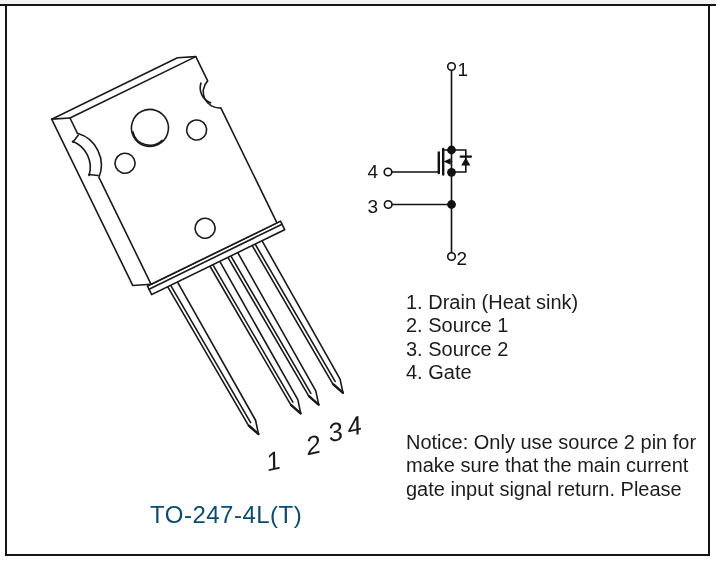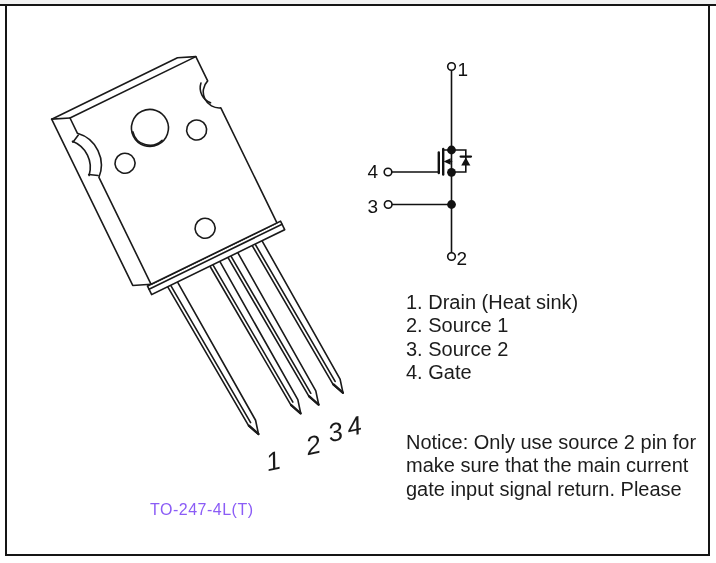--- a/index.html
+++ b/index.html
@@ -12,21 +12,21 @@
   .frame{
     position:absolute;left:5px;top:4px;width:701px;height:548px;
     border:2px solid #151515;background:#ffffff;
   }
   .drawing{position:absolute;left:0;top:0;width:716px;height:563px;}
   .pin-num{
     position:absolute;font-size:26px;font-style:italic;font-weight:400;
     color:#1a1a1a;transform:rotate(-12deg);line-height:1;
   }
   .caption{
-    position:absolute;left:150px;top:501px;font-size:16px;color:#8b5cf6;
+    position:absolute;left:150px;top:501px;font-size:24px;color:#0c4a6e;
     letter-spacing:0.5px;
   }
   .pin-list{position:absolute;left:406px;top:291px;font-size:20px;line-height:23.4px;}
   .notice{position:absolute;left:406px;top:403px;font-size:20px;line-height:23.4px;margin-top:28px;}
 </style>
 </head>
 <body>
 
 <div id="page">
 

